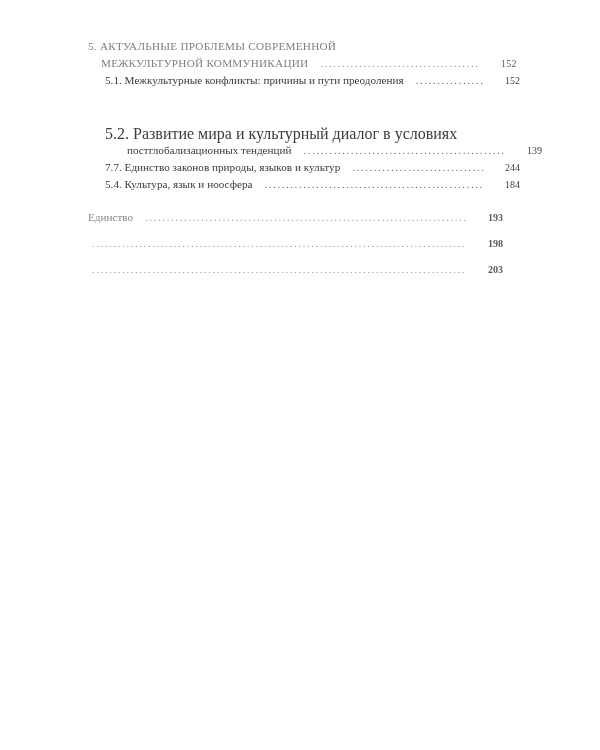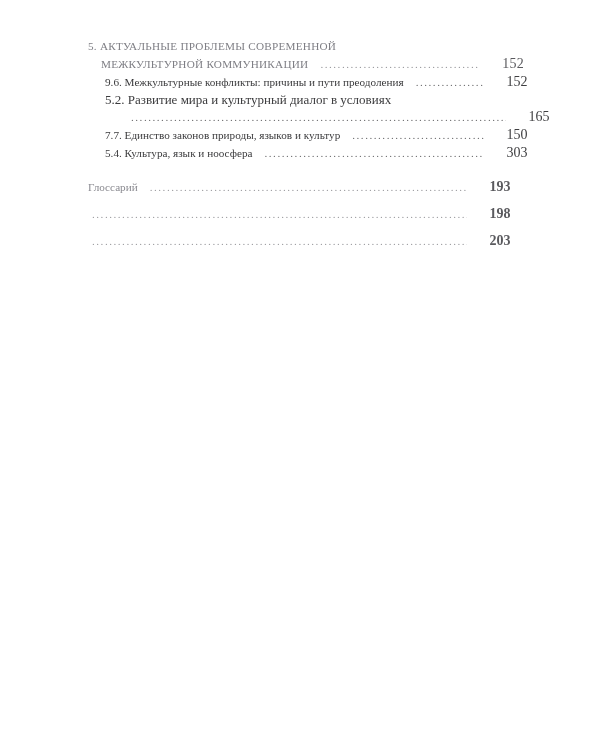--- a/index.html
+++ b/index.html
@@ -56,23 +56,23 @@
     letter-spacing: 1.55px;
     font-size: 11px;
     color: #6e6e70;
     white-space: nowrap;
     min-width: 10px;
   }
 
   .entry .pageno {
     flex: 0 0 auto;
     width: 24px;
-    text-align: center;
+    text-align: left;
     margin-left: 10px;
-    font-size: 14px;
+    font-size: 10px;
     color: #3f3f41;
   }
 
   
   .chapter {
     color: #7e7e84;
     letter-spacing: 0.25px;
   }
   .chapter .title {
     text-transform: none;
@@ -101,24 +101,25 @@
   .section {
     padding-left: 17px;
     color: #3b3b3d;
   }
   .section .leader {
     color: #6a6a6c;
   }
   
   .section-wrap-first {
     padding-left: 17px;
-    font-size: 13px;
+    font-size: 16px;
     line-height: 17px;
     color: #3b3b3d;
     white-space: nowrap;
+    margin-top: 36px;
   }
   .section-wrap-second {
     padding-left: 39px;
   }
 
   
   .backmatter {
     color: #8a8a90;
   }
   .backmatter .leader {
@@ -140,47 +141,48 @@
 
     <div class="chapter-line1">5. АКТУАЛЬНЫЕ ПРОБЛЕМЫ СОВРЕМЕННОЙ</div>
 
     <div class="entry chapter chapter-line2">
       <span class="title">МЕЖКУЛЬТУРНОЙ КОММУНИКАЦИИ</span>
       <span class="leader">....................................................................................................</span>
       <span class="pageno">152</span>
     </div>
 
     <div class="entry section">
-      <span class="title">9.6. Межкультурные конфликты: причины и пути преодоления</span>
+      <span class="title">5.1. Межкультурные конфликты: причины и пути преодоления</span>
       <span class="leader">....................................................................................................</span>
       <span class="pageno">152</span>
     </div>
 
     <div class="section-wrap-first">5.2. Развитие мира и культурный диалог в условиях</div>
     <div class="entry section section-wrap-second">
-      <span class="leader">....................................................................................................</span>
-      <span class="pageno">165</span>
+      <span class="title">постглобализационных тенденций</span>
+      <span class="leader">....................................................................................................</span>
+      <span class="pageno">139</span>
     </div>
 
     <div class="entry section">
       <span class="title">7.7. Единство законов природы, языков и культур</span>
       <span class="leader">....................................................................................................</span>
-      <span class="pageno">150</span>
+      <span class="pageno">244</span>
     </div>
 
     <div class="entry section">
       <span class="title">5.4. Культура, язык и ноосфера</span>
       <span class="leader">....................................................................................................</span>
-      <span class="pageno">303</span>
+      <span class="pageno">184</span>
     </div>
 
     <div class="gap-lg"></div>
 
     <div class="entry backmatter">
-      <span class="title">Глоссарий</span>
+      <span class="title">Единство</span>
       <span class="leader">....................................................................................................</span>
       <span class="pageno">193</span>
     </div>
 
     <div class="gap-md"></div>
 
     <div class="entry backmatter">
       <span class="leader">....................................................................................................</span>
       <span class="pageno">198</span>
     </div>

